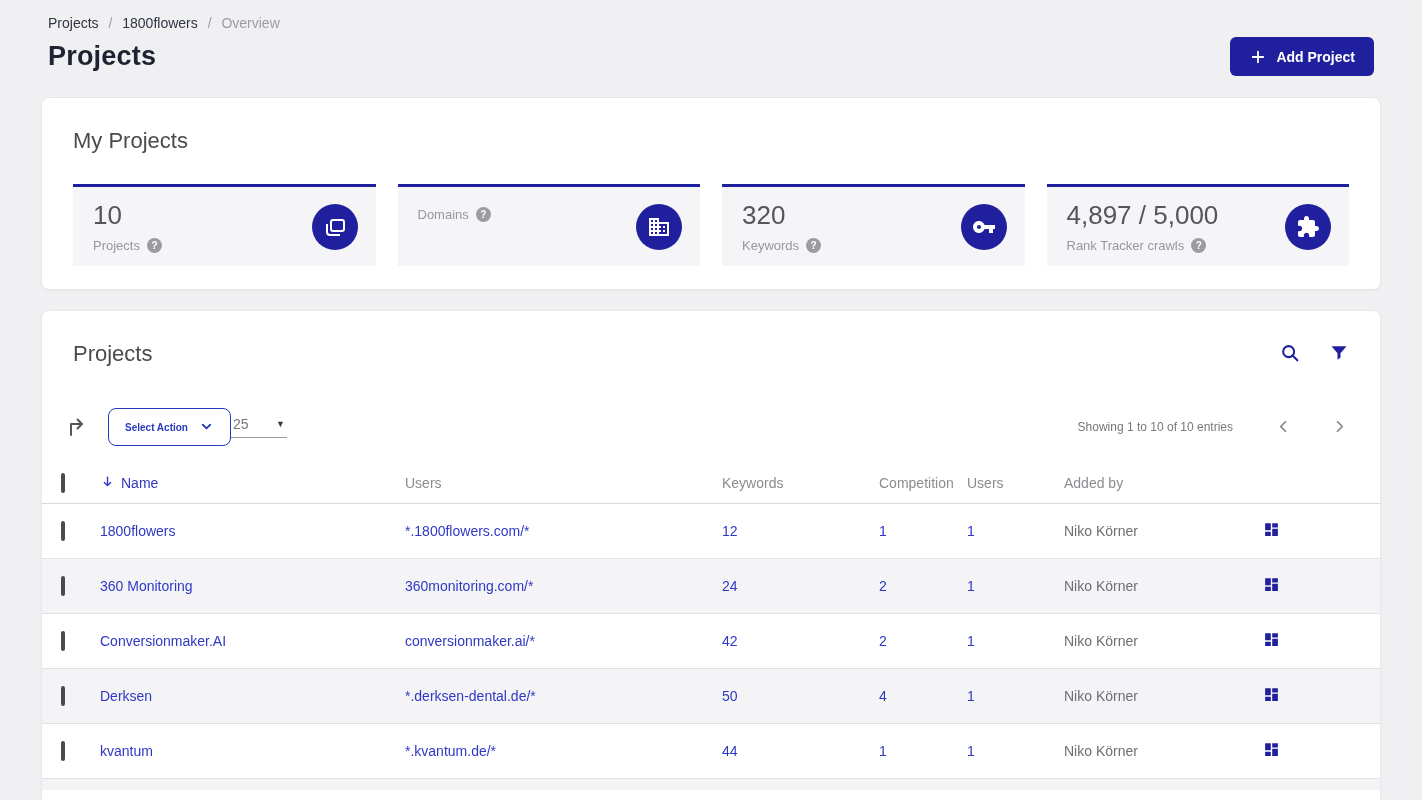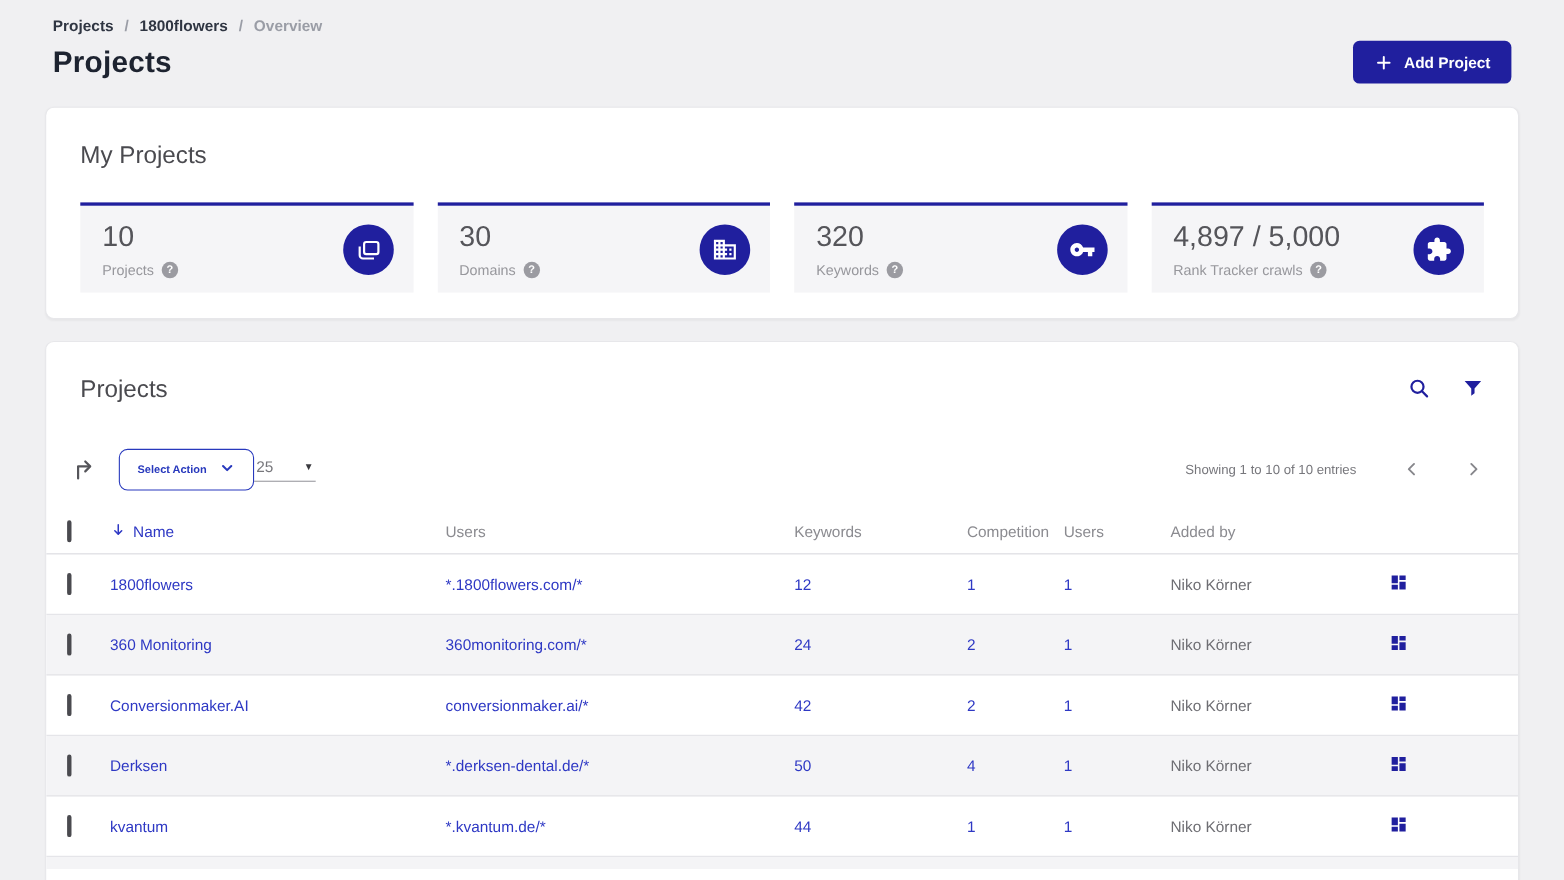--- a/index.html
+++ b/index.html
@@ -5,21 +5,21 @@
   * { margin:0; padding:0; box-sizing:border-box; }
   html,body { width:1422px; height:800px; overflow:hidden; }
   body {
     font-family:"Liberation Sans", sans-serif;
     background:#f0f0f2;
     color:#2c3140;
   }
   .page { padding:0 41px; }
 
   
-  .breadcrumb { padding:15px 7px 0; font-size:14px; color:#2f3542;font-weight:bold; }
+  .breadcrumb { padding:15px 7px 0; font-size:14px; color:#2f3542; }
   .breadcrumb .crumb { color:#2f3542; }
   .breadcrumb .sep, .breadcrumb .crumb.muted { color:#9a9da6; }
   .breadcrumb .sep { margin:0 6px; }
   .page-header { display:flex; align-items:center; justify-content:space-between; padding:6px 7px 0; }
   .page-title { font-size:27px; font-weight:700; color:#1d2330; letter-spacing:.2px; }
   .add-btn {
     display:flex; align-items:center; gap:9px;
     background:#201f9e; color:#fff; border:none; border-radius:6px;
     height:39px; padding:8px 19px; font-size:14px; font-weight:700; cursor:pointer;
     font-family:"Liberation Sans", sans-serif;
@@ -141,21 +141,20 @@
         </div>
         <span class="stat-icon">
           <svg width="24" height="24" viewBox="0 0 24 24" fill="none" stroke="#ffffff" stroke-width="2">
               <rect x="8" y="5" width="13" height="11" rx="2"></rect>
               <path d="M4 9v8a3 3 0 0 0 3 3h10"></path>
             </svg>
         </span>
       </div>
 
       <div class="stat-card">
-        <div class="stat-value">30</div>
         <div class="stat-label-row">
           <span>Domains</span>
           <span class="help-dot">?</span>
         </div>
         <span class="stat-icon">
           <svg width="24" height="24" viewBox="0 0 24 24" fill="#ffffff">
               <path d="M12 7V3H2v18h20V7H12zM6 19H4v-2h2v2zm0-4H4v-2h2v2zm0-4H4V9h2v2zm0-4H4V5h2v2zm4 12H8v-2h2v2zm0-4H8v-2h2v2zm0-4H8V9h2v2zm0-4H8V5h2v2zm10 12h-8v-2h2v-2h-2v-2h2v-2h-2V9h8v10zm-2-8h-2v2h2v-2zm0 4h-2v2h2v-2z"></path>
             </svg>
         </span>
       </div>

